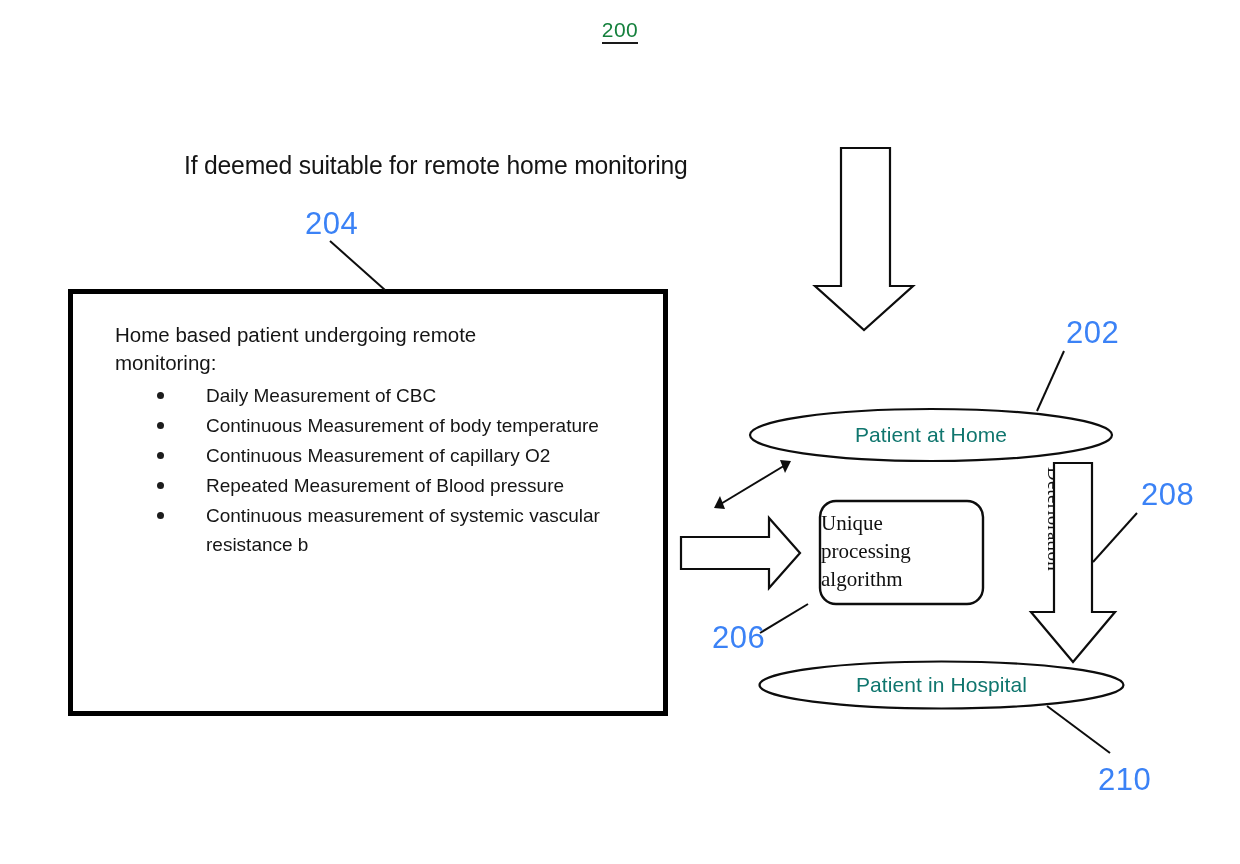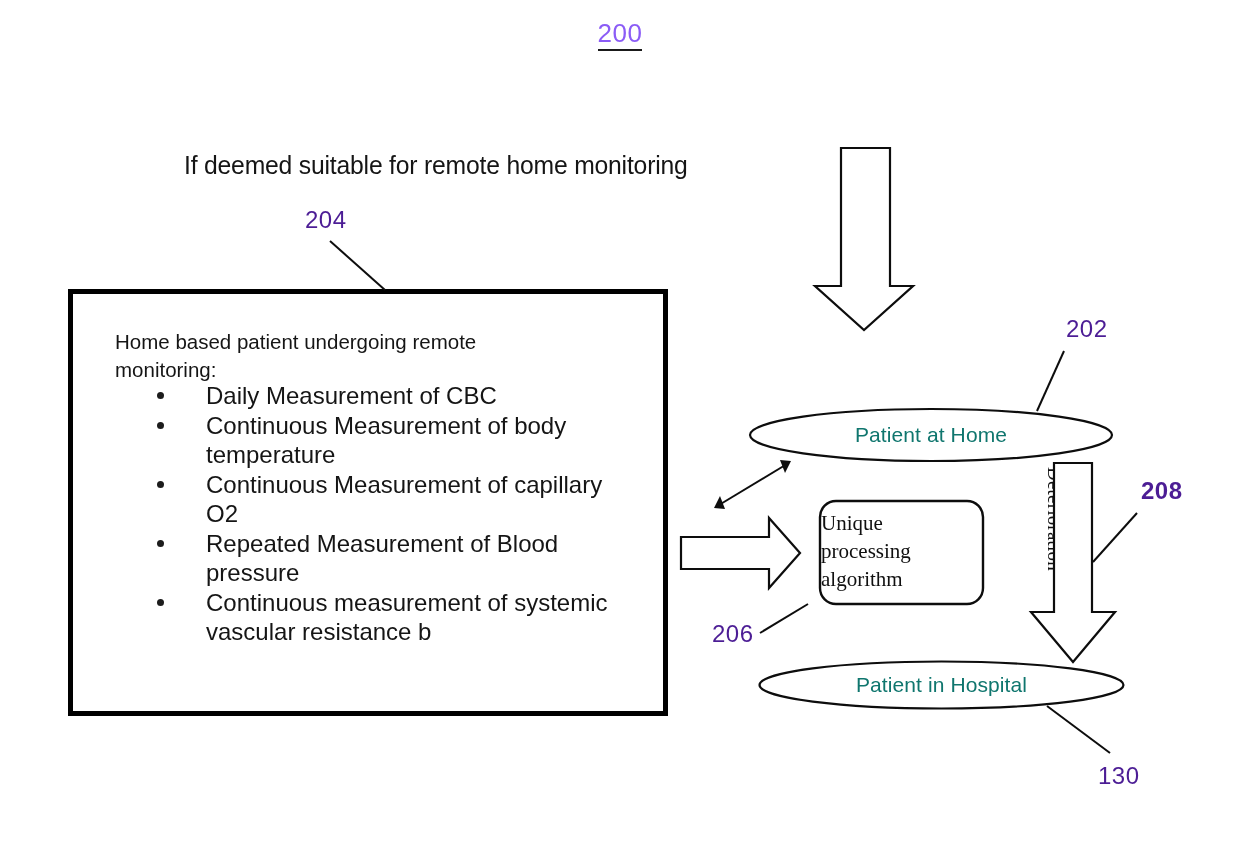--- a/index.html
+++ b/index.html
@@ -24,23 +24,23 @@
     height: 864px;
   }
 
   
   #figure-number {
     position: absolute;
     left: 0;
     top: 18px;
     width: 1240px;
     text-align: center;
-    font-size: 26px;
+    font-size: 21px;
     letter-spacing: 0.5px;
-    color: #8b5cf6;
+    color: #15803d;
   }
   #figure-number span {
     border-bottom: 2px solid #1a1a1a;
     padding-bottom: 1px;
   }
 
   
   #condition-caption {
     position: absolute;
     left: 184px;
@@ -49,27 +49,27 @@
     letter-spacing: -0.2px;
     white-space: nowrap;
     color: #151515;
     transform: scaleX(0.95);
     transform-origin: left center;
   }
 
   
   .ref-num {
     position: absolute;
-    font-size: 24px;
+    font-size: 31px;
     letter-spacing: 0.5px;
-    color: #4c1d95;
+    color: #3b82f6;
   }
   #ref-204 { left: 305px; top: 206px; }
   #ref-202 { left: 1066px; top: 315px; }
-  #ref-208 { left: 1141px; top: 477px; font-weight: bold; }
+  #ref-208 { left: 1141px; top: 477px; }
   #ref-206 { left: 712px; top: 620px; text-align: right; }
   #ref-210 { left: 1098px; top: 762px; }
 
   
   #home-monitoring-box {
     position: absolute;
     left: 68px;
     top: 289px;
     width: 600px;
     height: 427px;
@@ -78,36 +78,35 @@
     box-sizing: border-box;
   }
   #home-monitoring-title {
     position: absolute;
     left: 42px;
     top: 27px;
     width: 440px;
     font-size: 20.5px;
     line-height: 28px;
     color: #151515;
-    margin-top: 7px;
   }
   #measurement-list {
     position: absolute;
     left: 78px;
     top: 87px;
     width: 470px;
     margin: 0;
     padding: 0;
     list-style: none;
   }
   #measurement-list li {
     position: relative;
     padding-left: 55px;
     margin-bottom: 1px;
-    font-size: 24px;
+    font-size: 19px;
     line-height: 29px;
     color: #151515;
   }
   #measurement-list li .bullet-dot {
     position: absolute;
     left: 6px;
     top: 11px;
     width: 7px;
     height: 7px;
     border-radius: 50%;
@@ -189,21 +188,21 @@
   <div id="figure-number">
     <span>200</span>
   </div>
 
   <div id="condition-caption">If deemed suitable for remote home monitoring</div>
 
   <div class="ref-num" id="ref-204">204</div>
   <div class="ref-num" id="ref-202">202</div>
   <div class="ref-num" id="ref-208">208</div>
   <div class="ref-num" id="ref-206">206</div>
-  <div class="ref-num" id="ref-210">130</div>
+  <div class="ref-num" id="ref-210">210</div>
 
   <div id="home-monitoring-box">
     <div id="home-monitoring-title">Home based patient undergoing remote monitoring:</div>
     <ul id="measurement-list">
       <li>
         <span class="bullet-dot"></span>
         <span>Daily Measurement of CBC</span>
       </li>
       <li>
         <span class="bullet-dot"></span>

